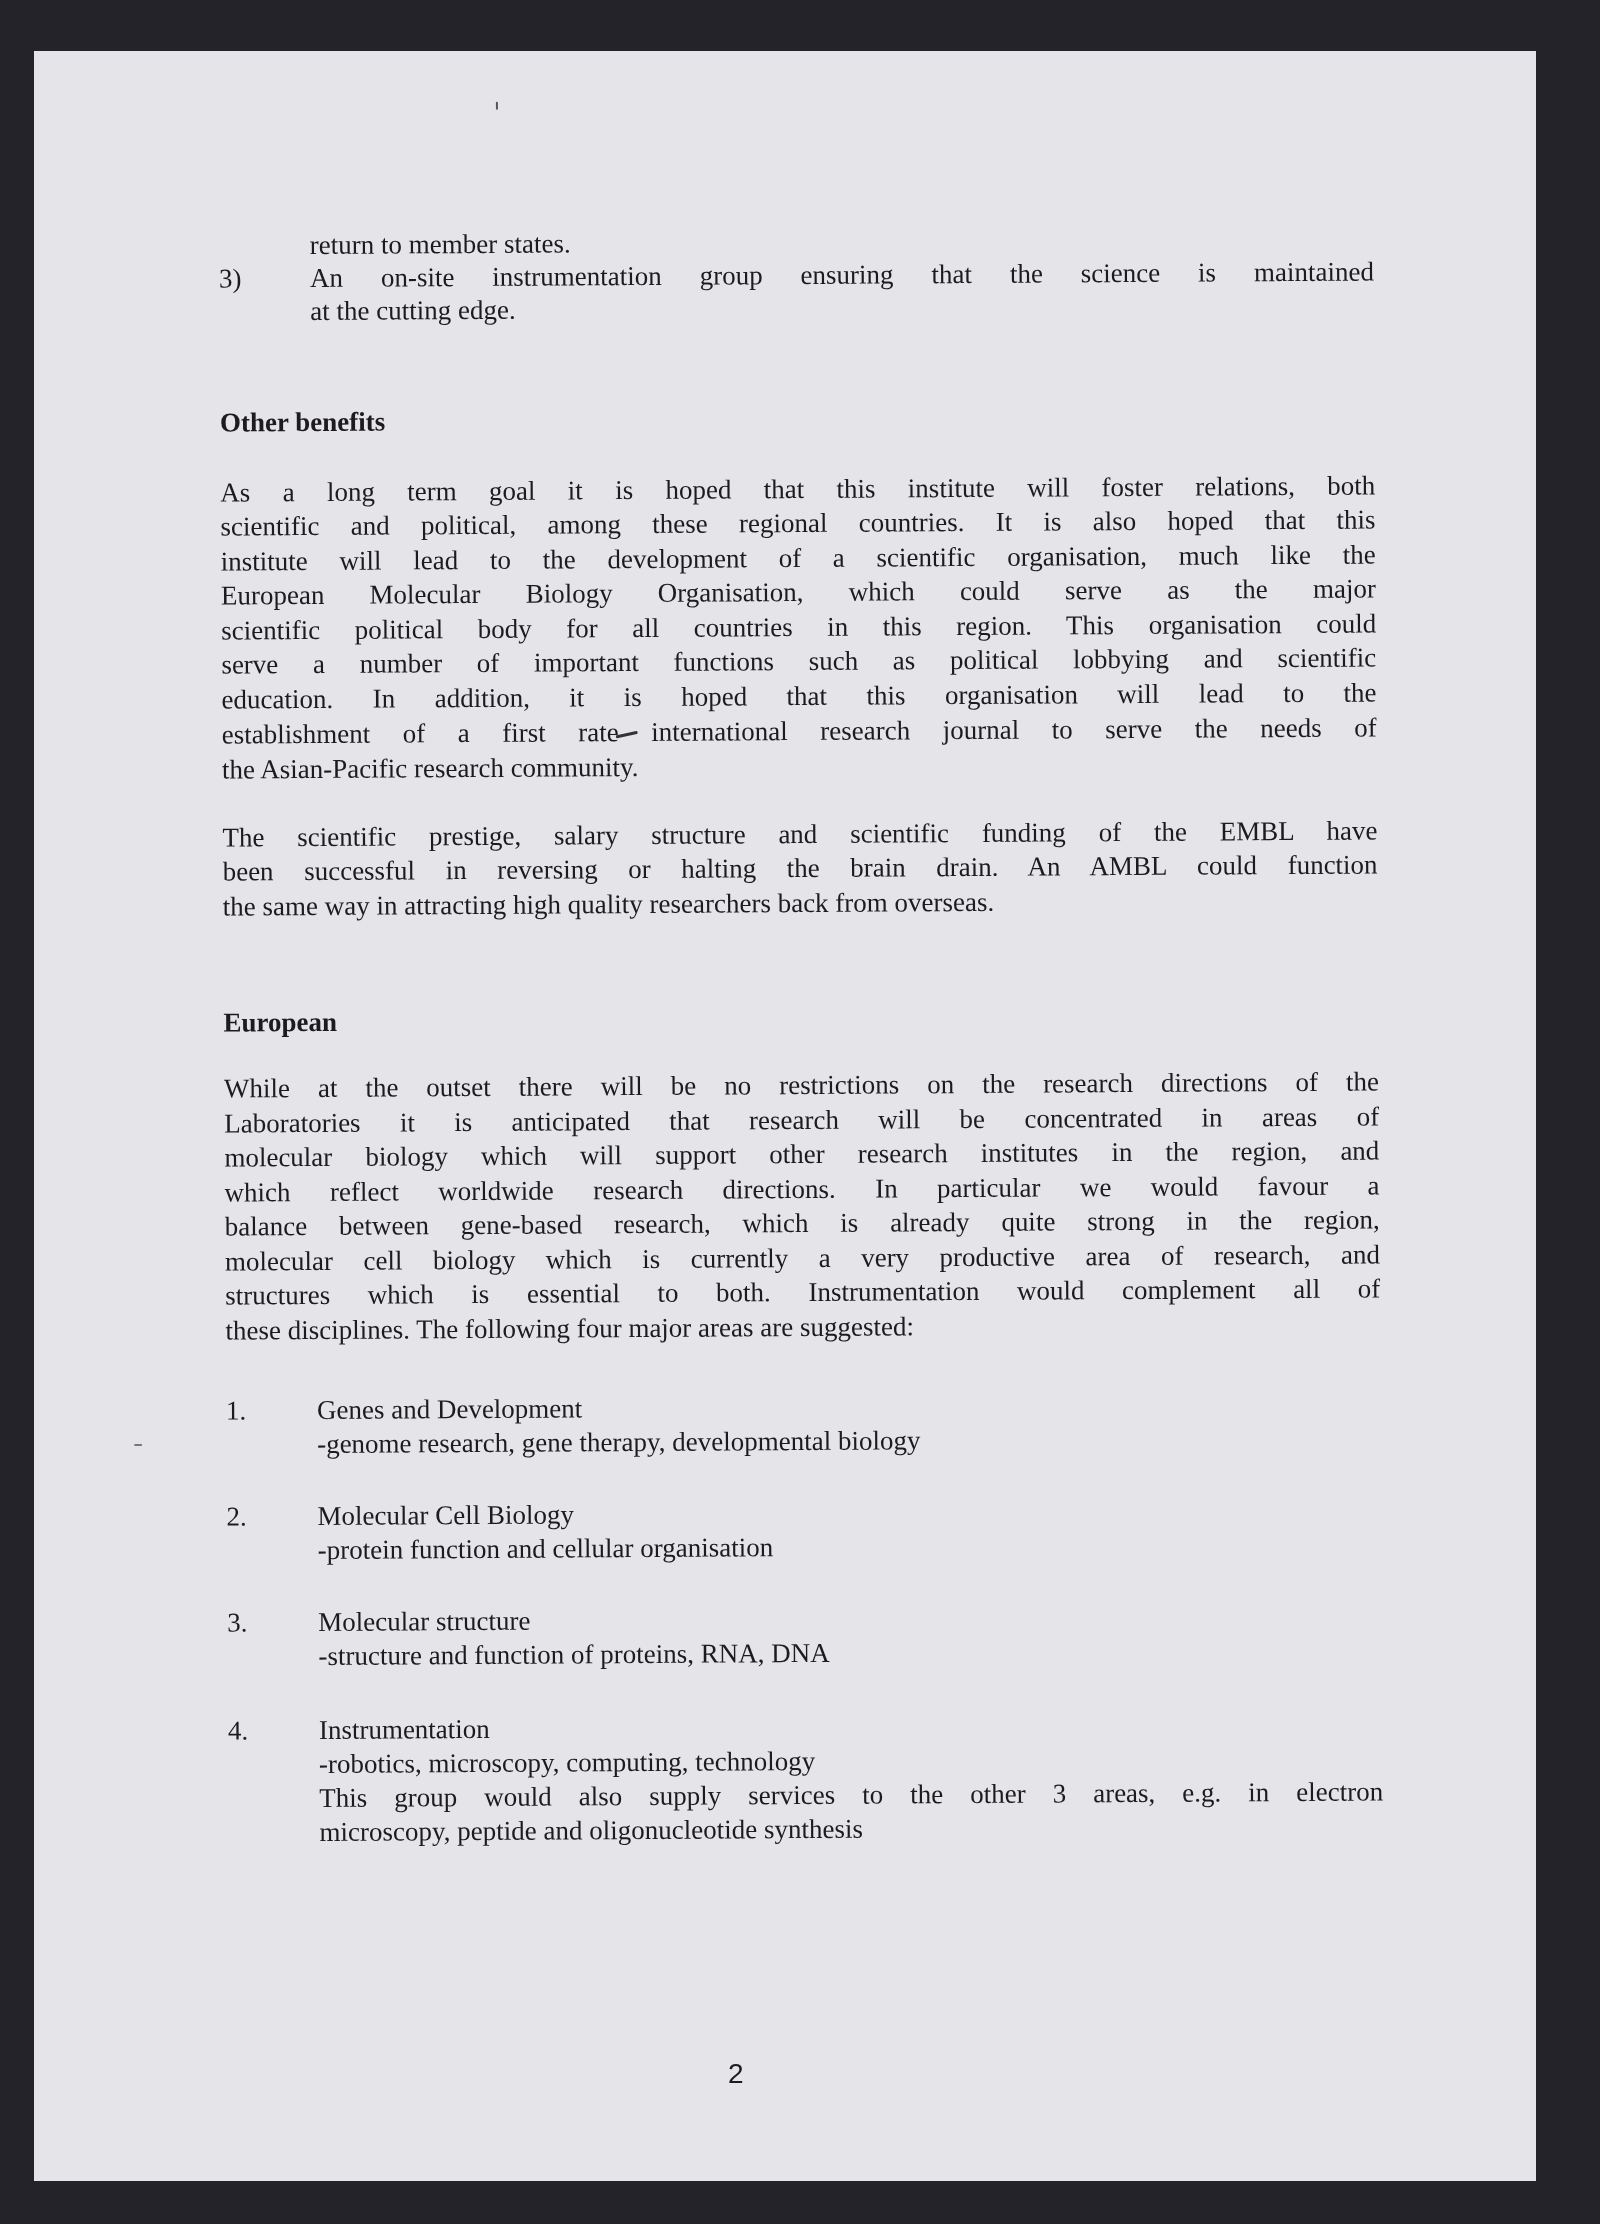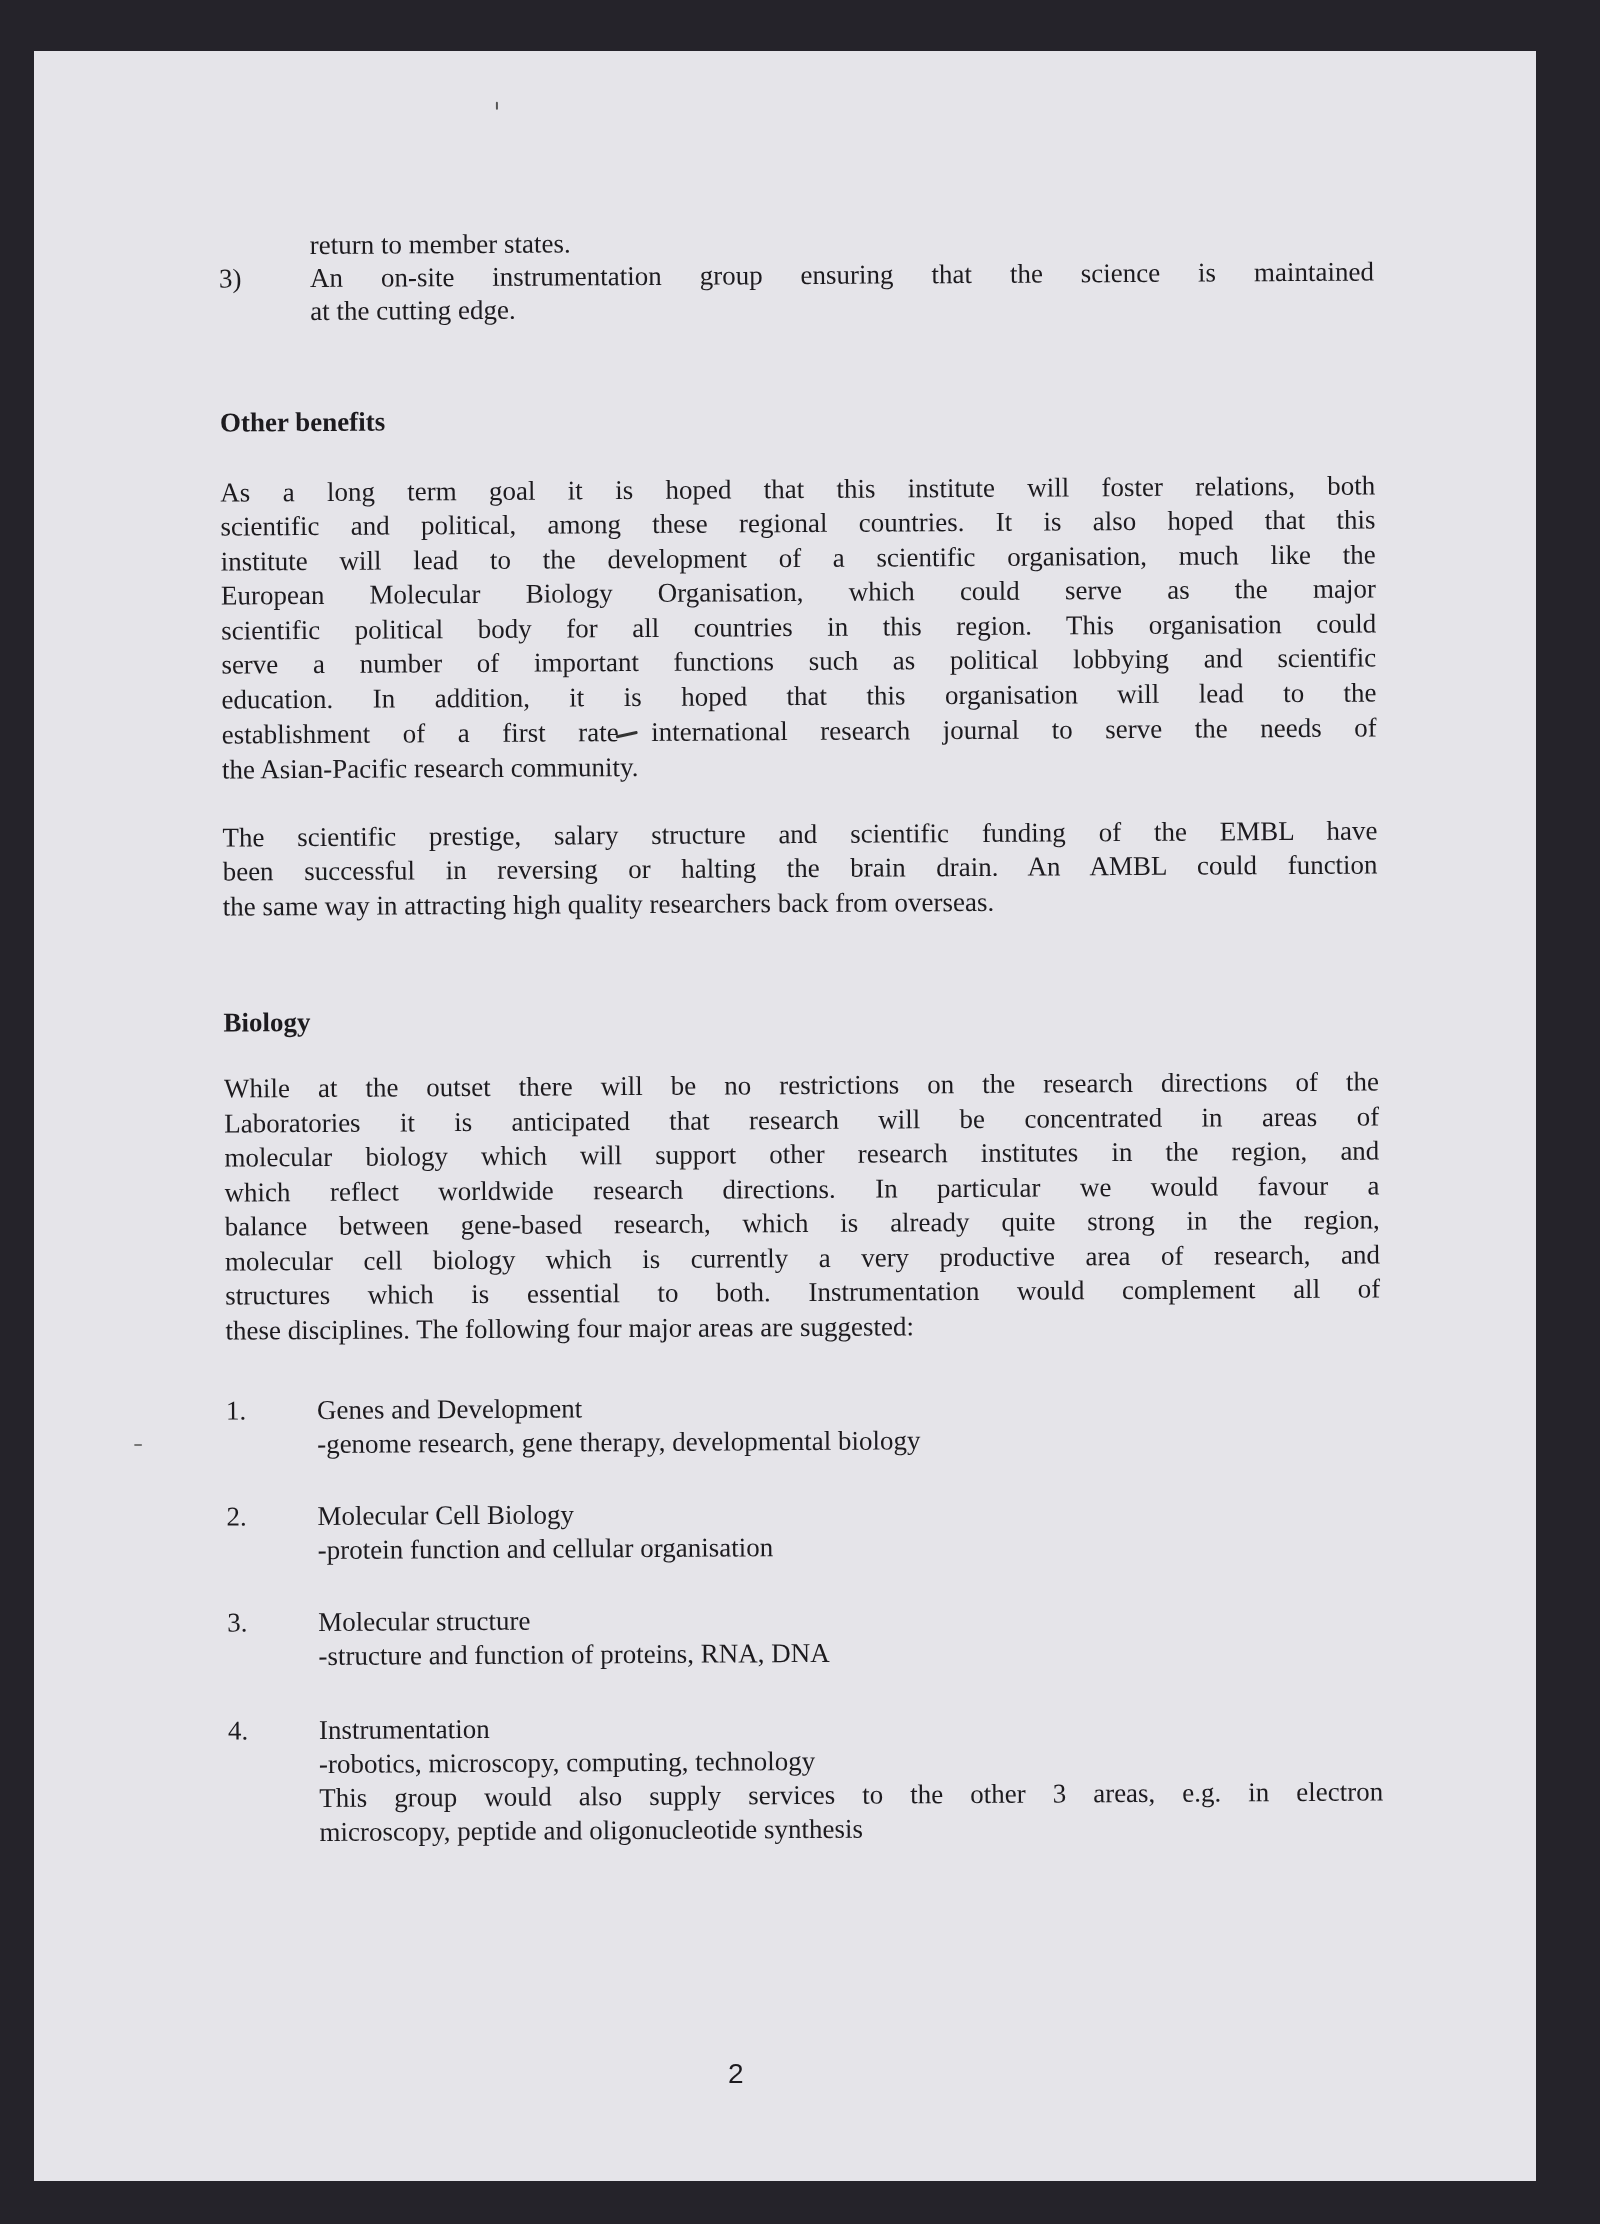--- a/index.html
+++ b/index.html
@@ -56,21 +56,21 @@
     <div class="line just full" style="top:714px;">establishment of a first rate international research journal to serve the needs of</div>
     <div class="line" style="left:224px;top:749px;">the Asian-Pacific research community.</div>
   </div>
 
   <div>
     <div class="line just full" style="top:817px;">The scientific prestige, salary structure and scientific funding of the EMBL have</div>
     <div class="line just full" style="top:851px;">been successful in reversing or halting the brain drain.  An AMBL could function</div>
     <div class="line" style="left:224px;top:886px;">the same way in attracting high quality researchers back from overseas.</div>
   </div>
 
-  <div class="line head" style="left:224px;top:1002px;">Biology</div>
+  <div class="line head" style="left:224px;top:1002px;">European</div>
 
   <div>
     <div class="line just full" style="top:1068px;">While at the outset there will be no restrictions on the research directions of the</div>
     <div class="line just full" style="top:1103px;">Laboratories it is anticipated that research will be concentrated in areas of</div>
     <div class="line just full" style="top:1137px;">molecular biology which will support other research institutes in the region, and</div>
     <div class="line just full" style="top:1172px;">which reflect worldwide research directions.  In particular we would favour a</div>
     <div class="line just full" style="top:1206px;">balance between gene-based research, which is already quite strong in the region,</div>
     <div class="line just full" style="top:1241px;">molecular cell biology which is currently a very productive area of research, and</div>
     <div class="line just full" style="top:1275px;">structures which is essential to both.  Instrumentation  would complement all of</div>
     <div class="line" style="left:224px;top:1310px;">these disciplines.  The following four major areas are suggested:</div>

